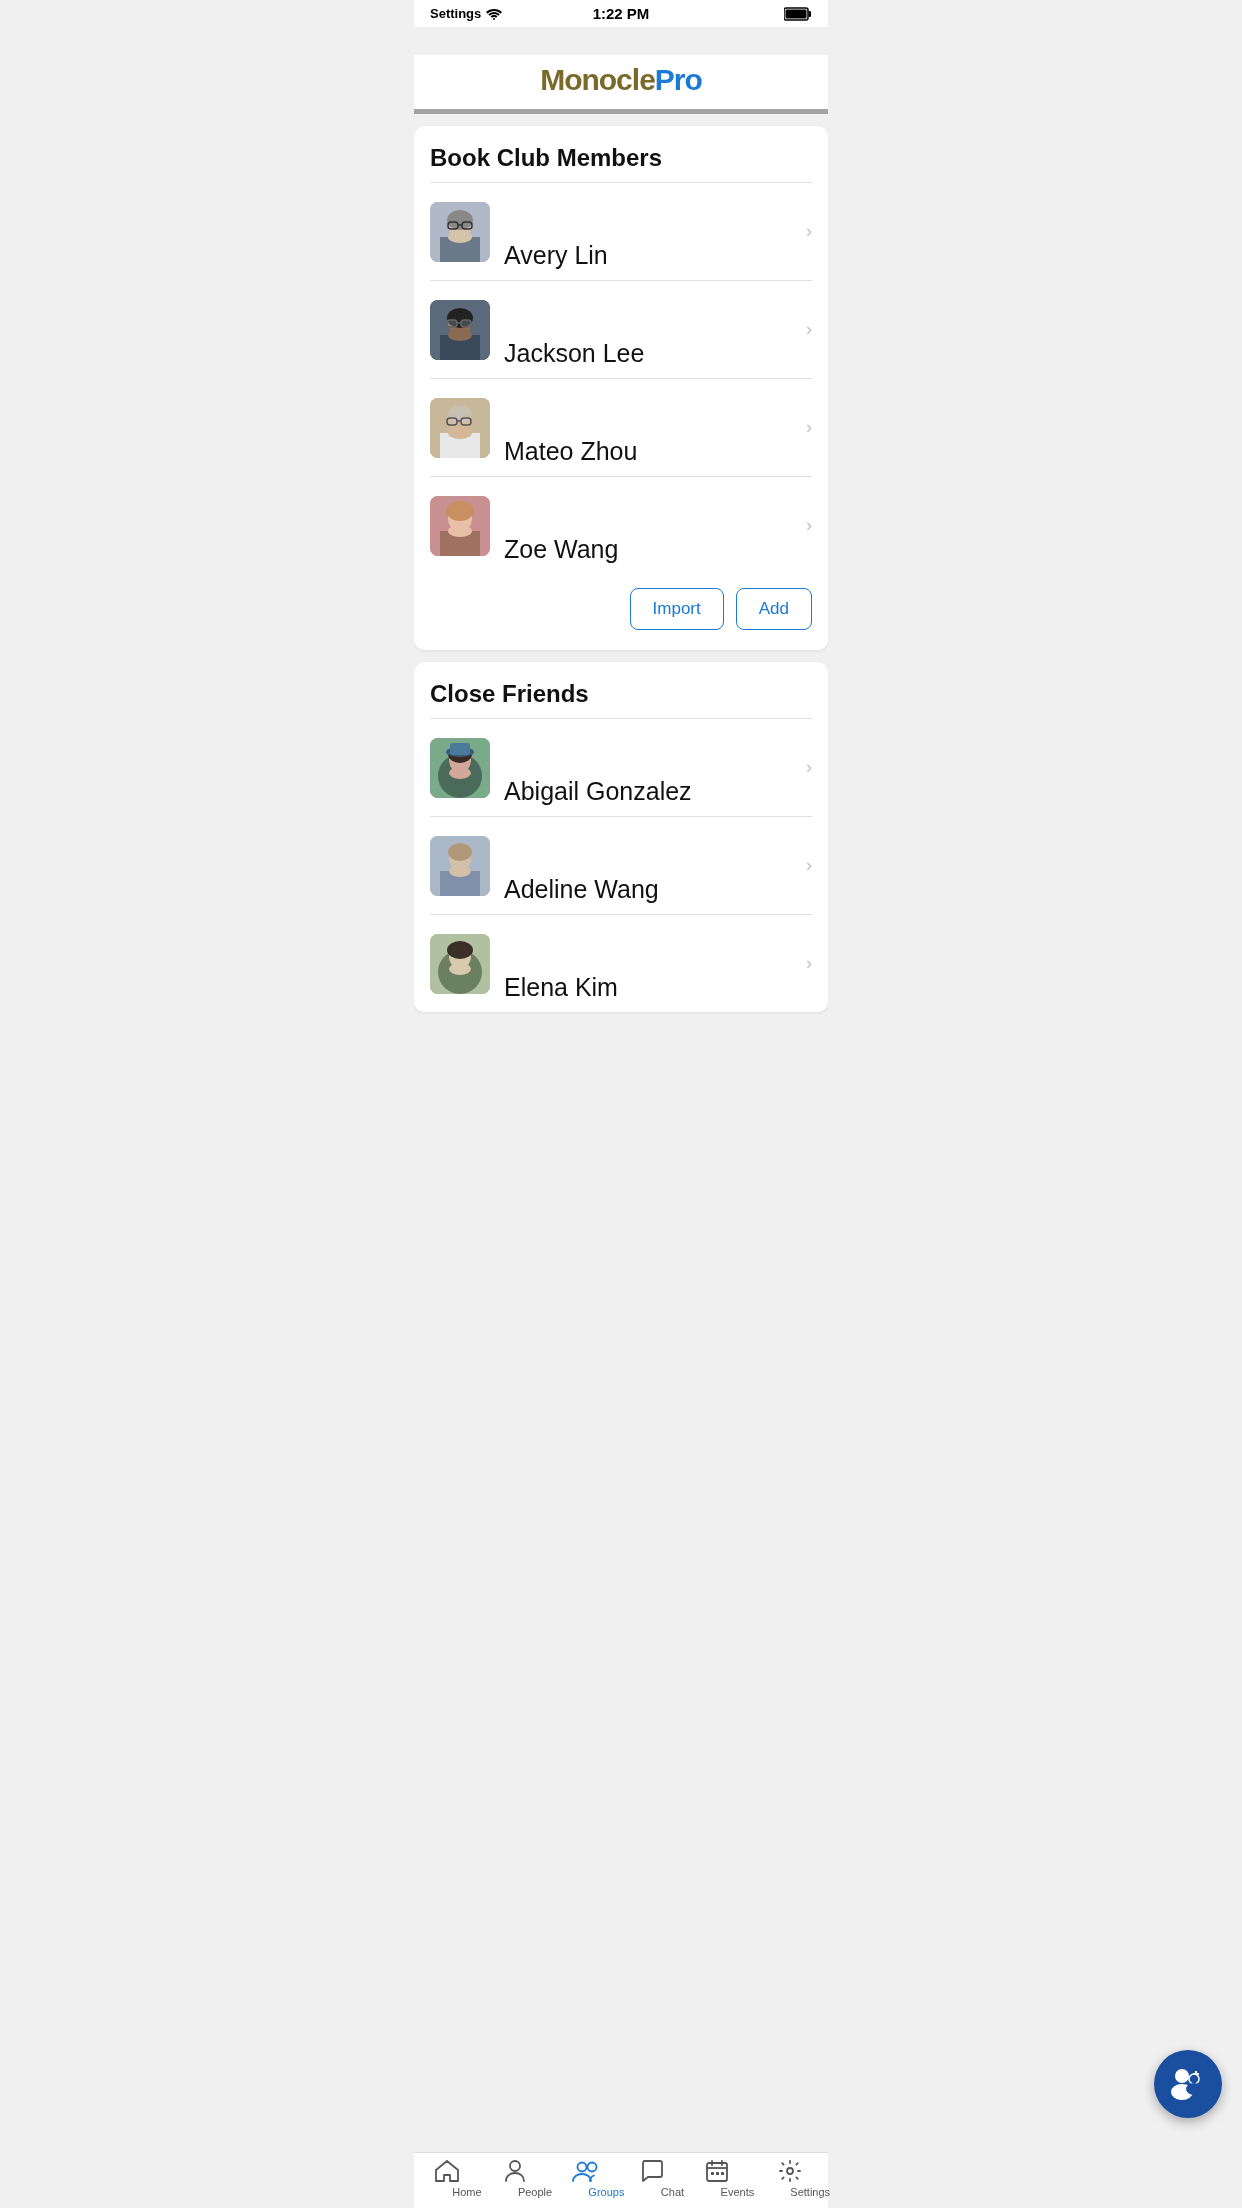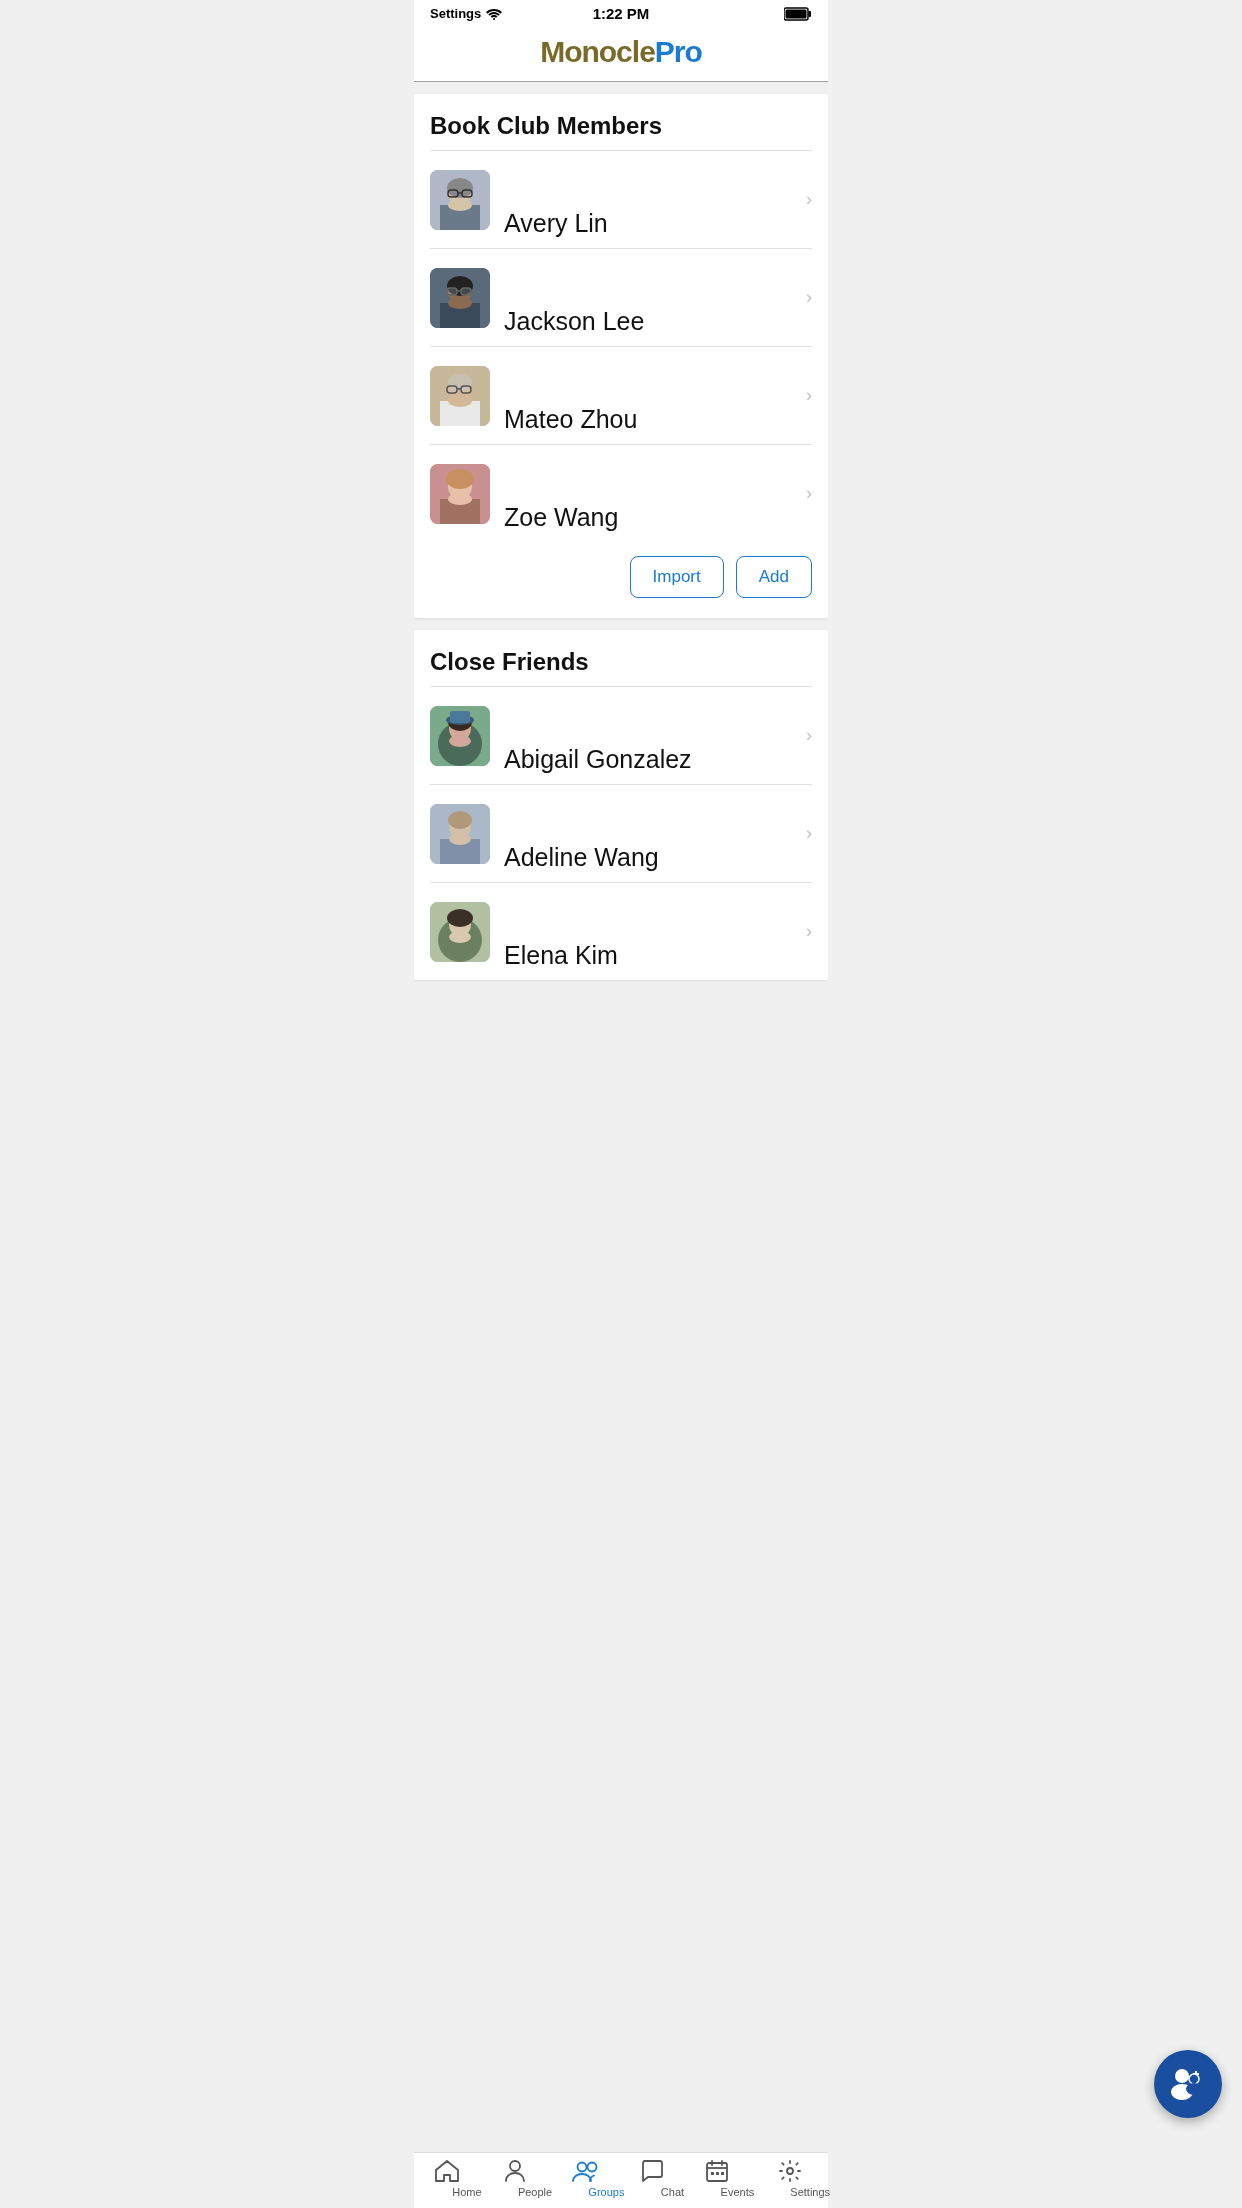--- a/index.html
+++ b/index.html
@@ -27,42 +27,43 @@
     }
     .status-left { display: flex; align-items: center; gap: 5px; }
     .status-time { position: absolute; left: 50%; transform: translateX(-50%); font-size: 15px; font-weight: 700; }
     .status-right { margin-left: auto; }
 
     
     .app-header {
       background: #fff;
       text-align: center;
       padding: 8px 0 12px;
-      border-bottom: 1px solid #a3a3a3;
+      border-bottom: 5px solid #a3a3a3;
+      margin-top: 28px;
     }
     .logo {
       font-size: 30px;
       font-weight: 700;
       letter-spacing: -1px;
     }
     .logo-dark { color: #7a6a2a; }
     .logo-blue { color: #1a7ad4; }
 
     
     .main-content {
       overflow-y: auto;
       padding: 12px 0 80px;
       background: #f0f0f0;
     }
 
     
     .card {
       background: #fff;
       margin: 0 0 12px;
-      border-radius: 2px;
+      border-radius: 10px;
       overflow: hidden;
       box-shadow: 0 1px 3px rgba(0,0,0,0.08);
     }
 
     .card-title {
       font-size: 24px;
       font-weight: 700;
       color: #111;
       padding: 18px 16px 10px;
     }

